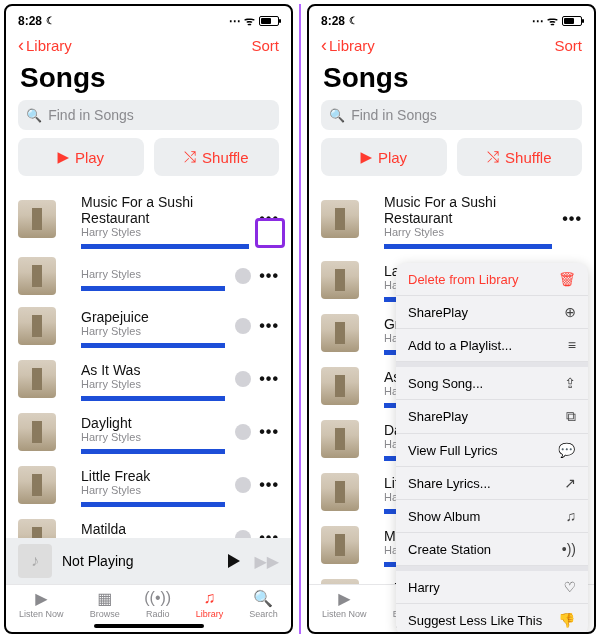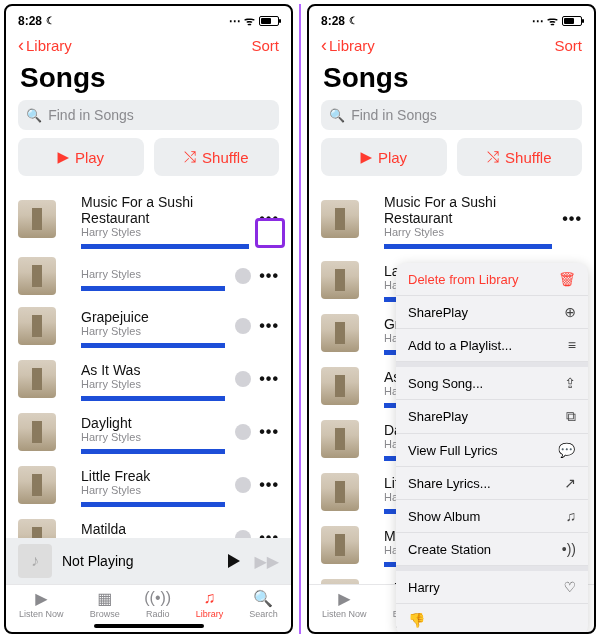--- a/index.html
+++ b/index.html
@@ -358,20 +358,21 @@
       <div class="ctxitem">
         <span>Create Station</span>
         <span class="ctxicon">•))</span>
       </div>
       <div class="divthick"></div>
       <div class="ctxitem">
         <span>Harry</span>
         <span class="ctxicon">♡</span>
       </div>
       <div class="ctxitem">
+        <span>Suggest Less Like This</span>
         <span class="ctxicon">👎</span>
       </div>
     </div>
   <div class="annot" style="right:48px; top:278px; width:86px; height:28px;"></div>
 
   <div class="tabbar" id="tabs-right">
       <div class="tab">
         <div class="tabicon">▶</div>
         <div>Listen Now</div>
       </div>

